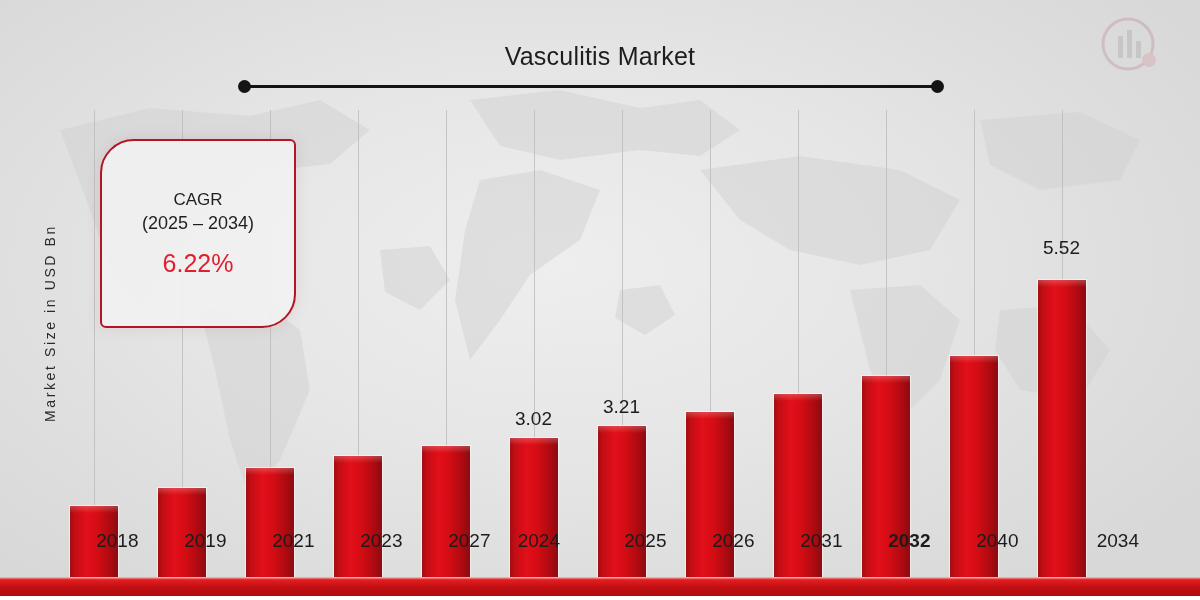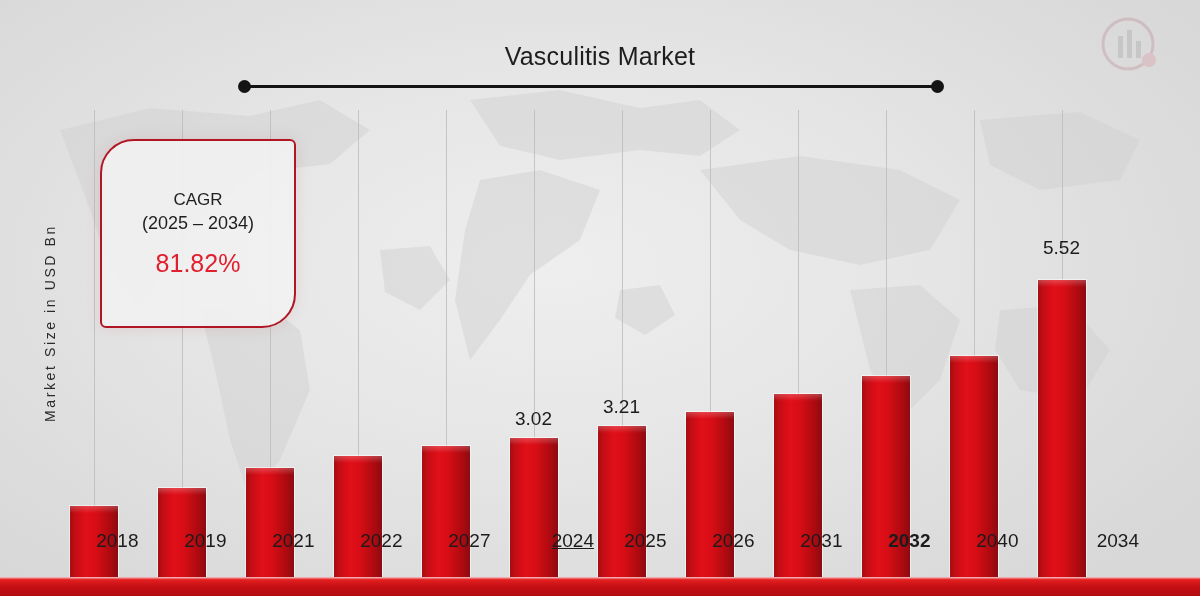--- a/index.html
+++ b/index.html
@@ -226,32 +226,32 @@
           <div class="bar-top-sheen"></div>
         </div>
         <div class="bar-label" style="left: 954.5px; width: 90px; top: 127px;">5.52</div>
       </div>
   </div>
 
   <div class="xlabels" id="xlabels">
       <div class="xlabel" style="left: -13.5px; width: 90px;">2018</div>
       <div class="xlabel" style="left: 74.5px; width: 90px;">2019</div>
       <div class="xlabel" style="left: 162.5px; width: 90px;">2021</div>
-      <div class="xlabel" style="left: 250.5px; width: 90px;">2022</div>
+      <div class="xlabel" style="left: 250.5px; width: 90px;">2023</div>
       <div class="xlabel" style="left: 338.5px; width: 90px;">2027</div>
-      <div class="xlabel" style="left: 442px; width: 90px; text-decoration: underline;">2024</div>
+      <div class="xlabel" style="left: 408px; width: 90px;">2024</div>
       <div class="xlabel" style="left: 514.5px; width: 90px;">2025</div>
       <div class="xlabel" style="left: 602.5px; width: 90px;">2026</div>
       <div class="xlabel" style="left: 690.5px; width: 90px;">2031</div>
       <div class="xlabel" style="left: 778.5px; width: 90px; font-weight: bold;">2032</div>
       <div class="xlabel" style="left: 866.5px; width: 90px;">2040</div>
       <div class="xlabel" style="left: 987px; width: 90px;">2034</div>
     </div>
 
   <div class="cagr-box">
     <div class="cagr-title">CAGR</div>
     <div class="cagr-range">(2025 – 2034)</div>
-    <div class="cagr-value">81.82%</div>
+    <div class="cagr-value">6.22%</div>
   </div>
 
   <div class="footer-band"></div>
   <div class="footer-white"></div>
 </div>
 
 </body></html>

